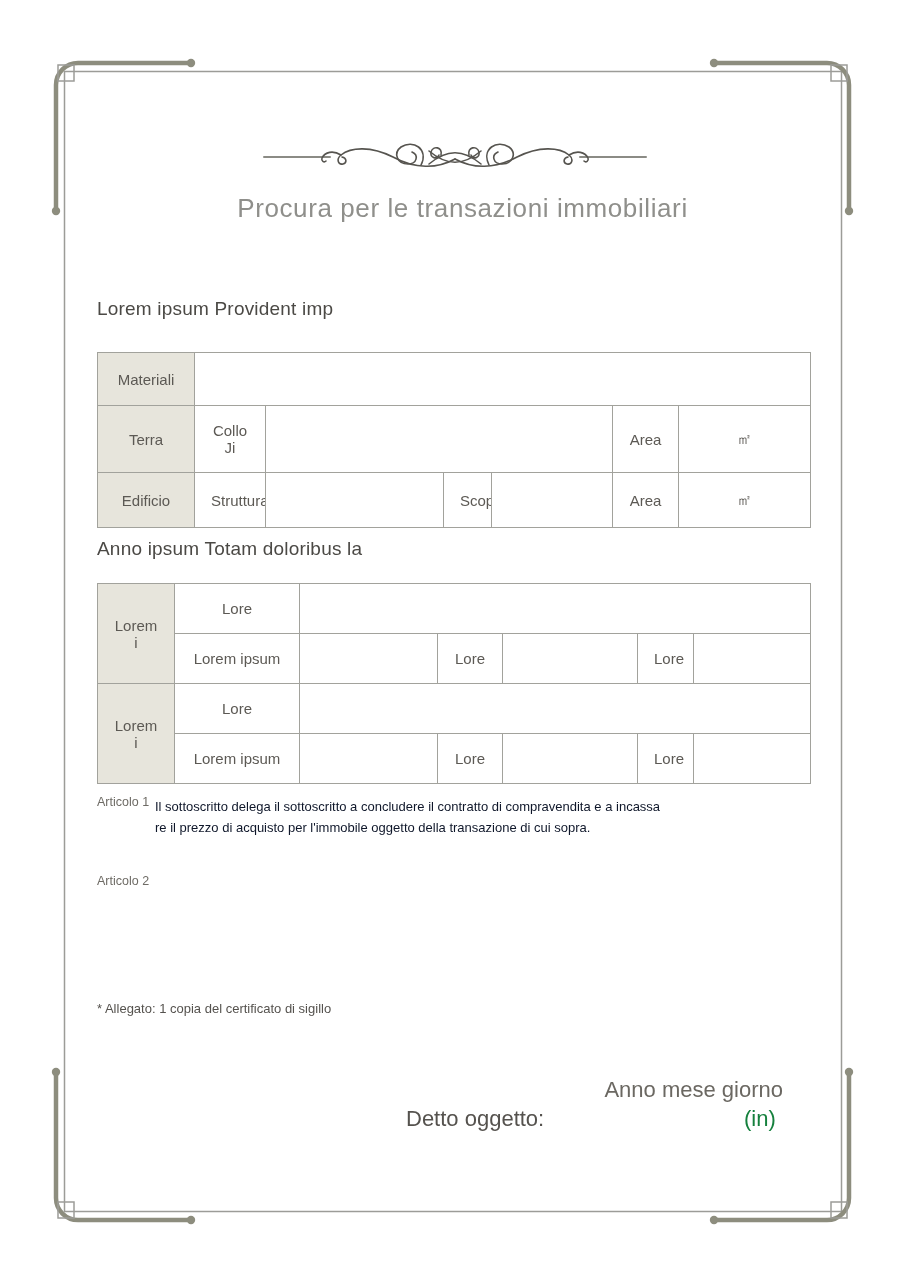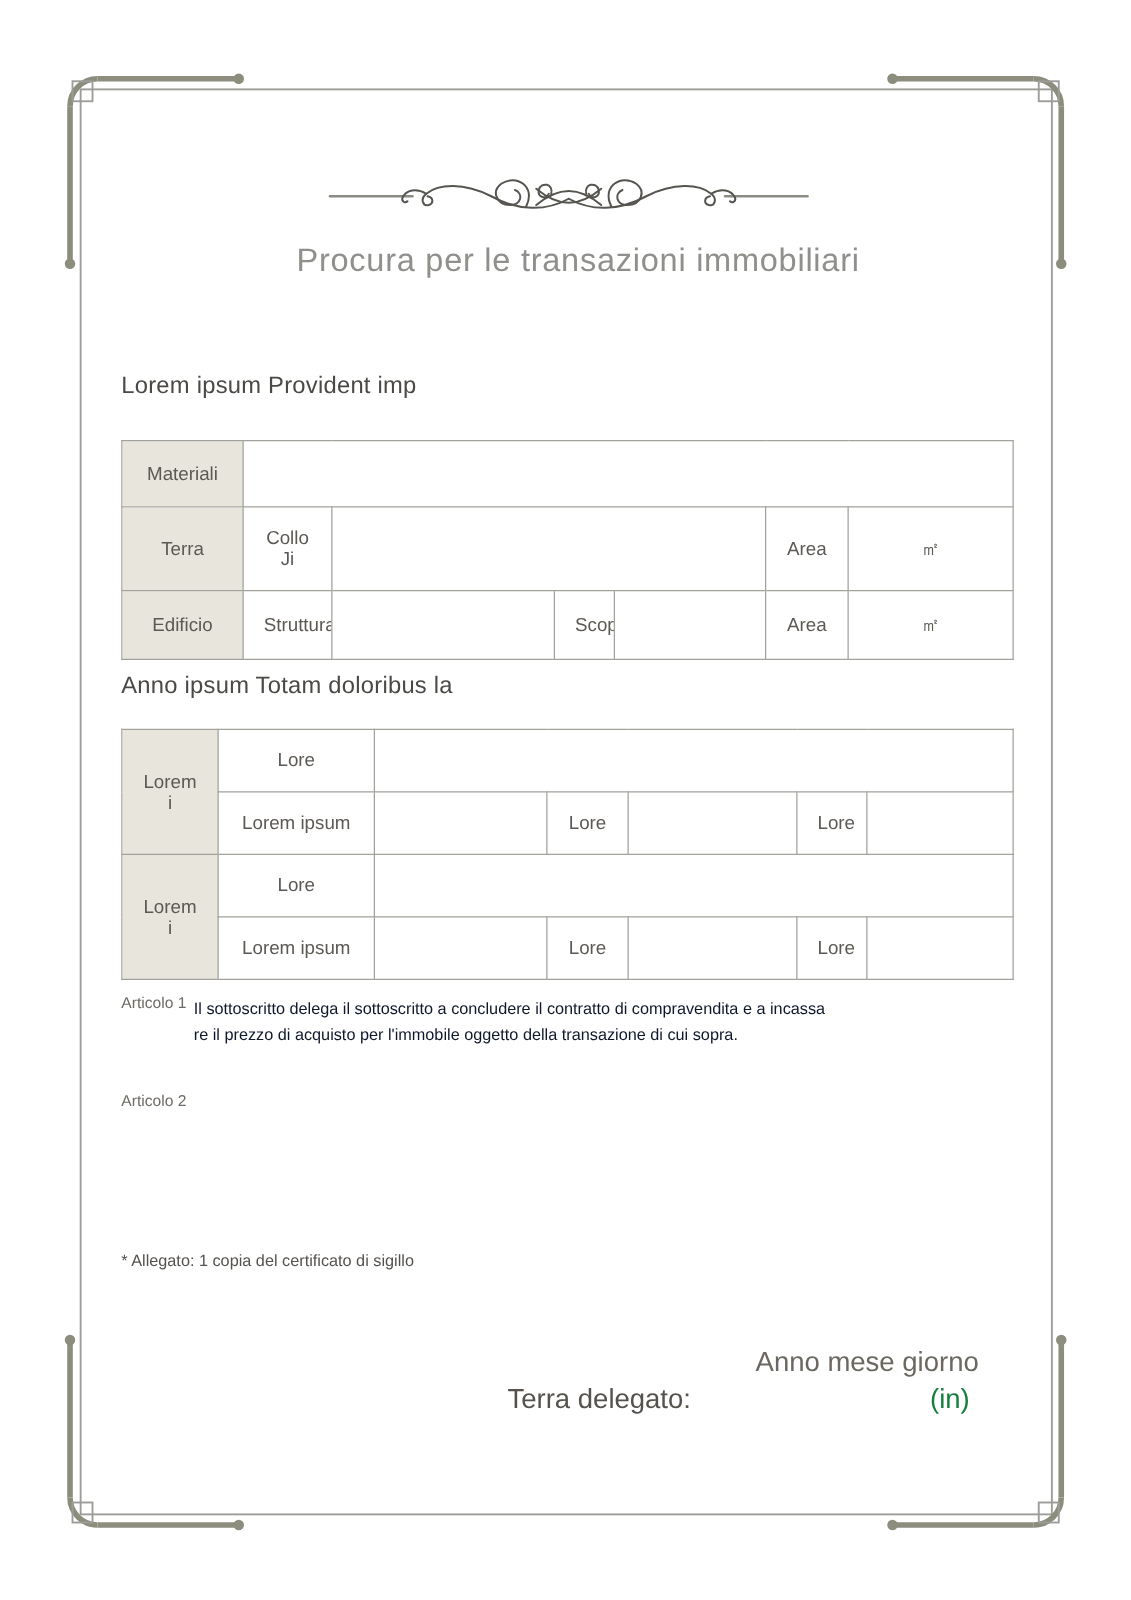--- a/index.html
+++ b/index.html
@@ -211,16 +211,16 @@
   <div class="article-label" id="article1-label">Articolo 1</div>
   <div class="article-text" id="article1-text">Il sottoscritto delega il sottoscritto a concludere il contratto di compravendita e a incassa
 re il prezzo di acquisto per l'immobile oggetto della transazione di cui sopra.</div>
 
   <div class="article-label" id="article2-label">Articolo 2</div>
 
   <div class="attachment-note">* Allegato: 1 copia del certificato di sigillo</div>
 
   <div class="date-line">Anno mese giorno</div>
 
-  <div class="delegate-label">Terra delegato:</div>
+  <div class="delegate-label">Detto oggetto:</div>
   <div class="delegate-seal">(in)</div>
 
 </div>
 
 </body></html>

